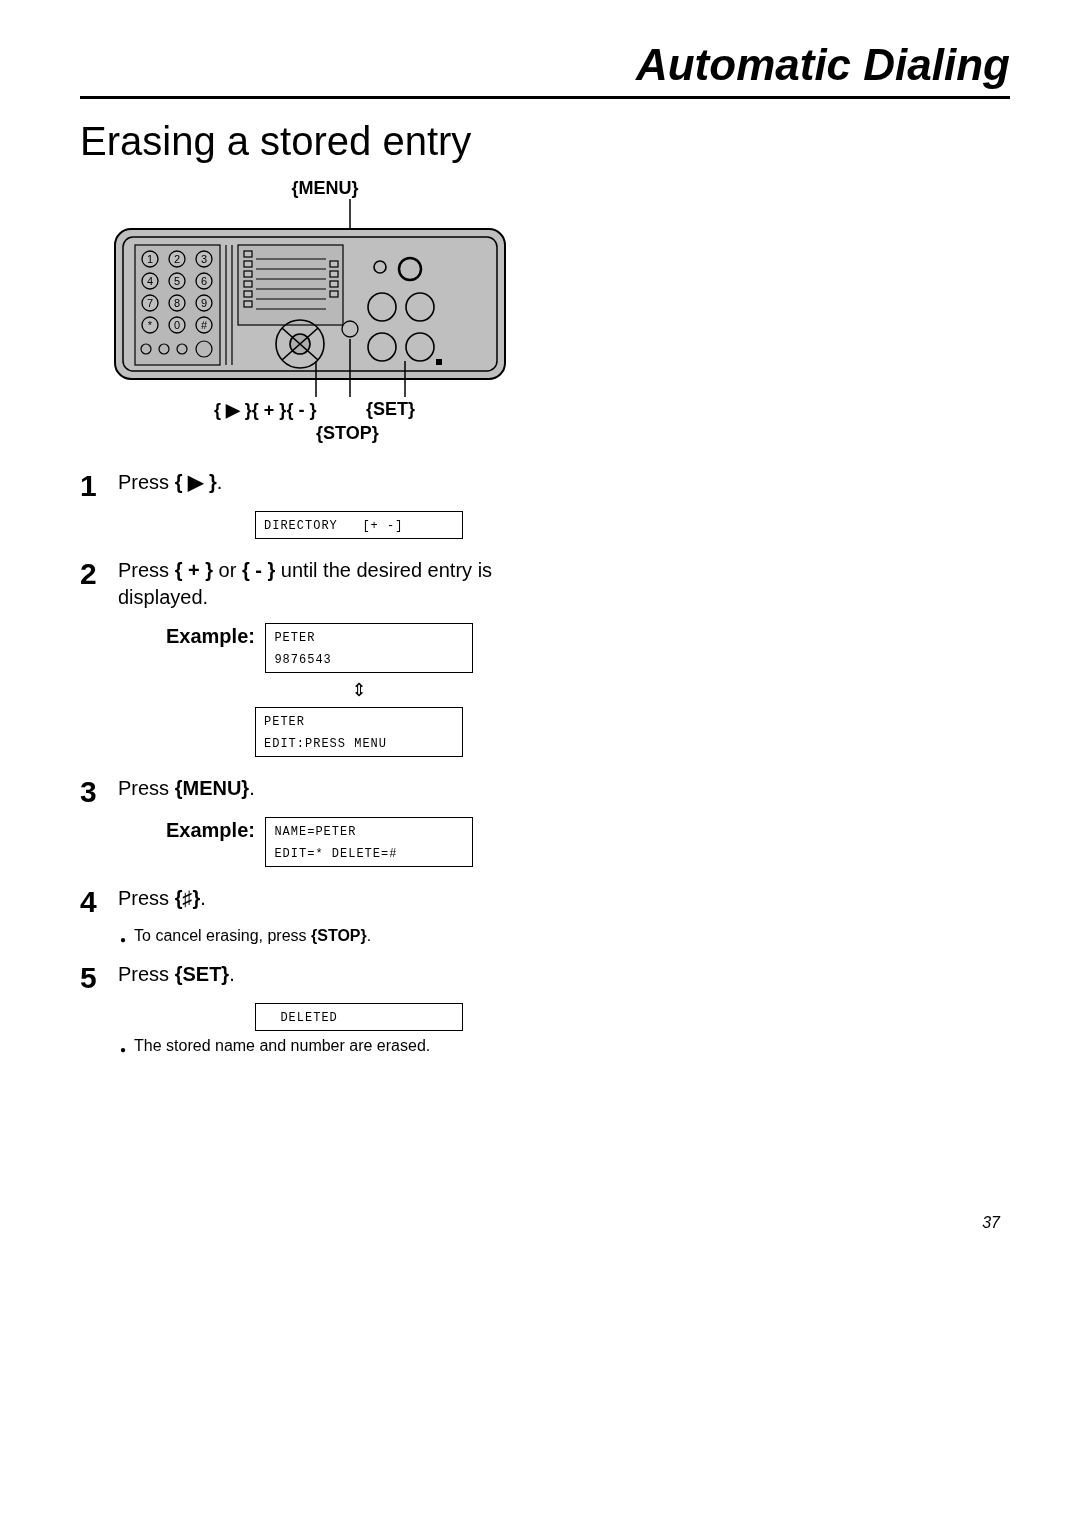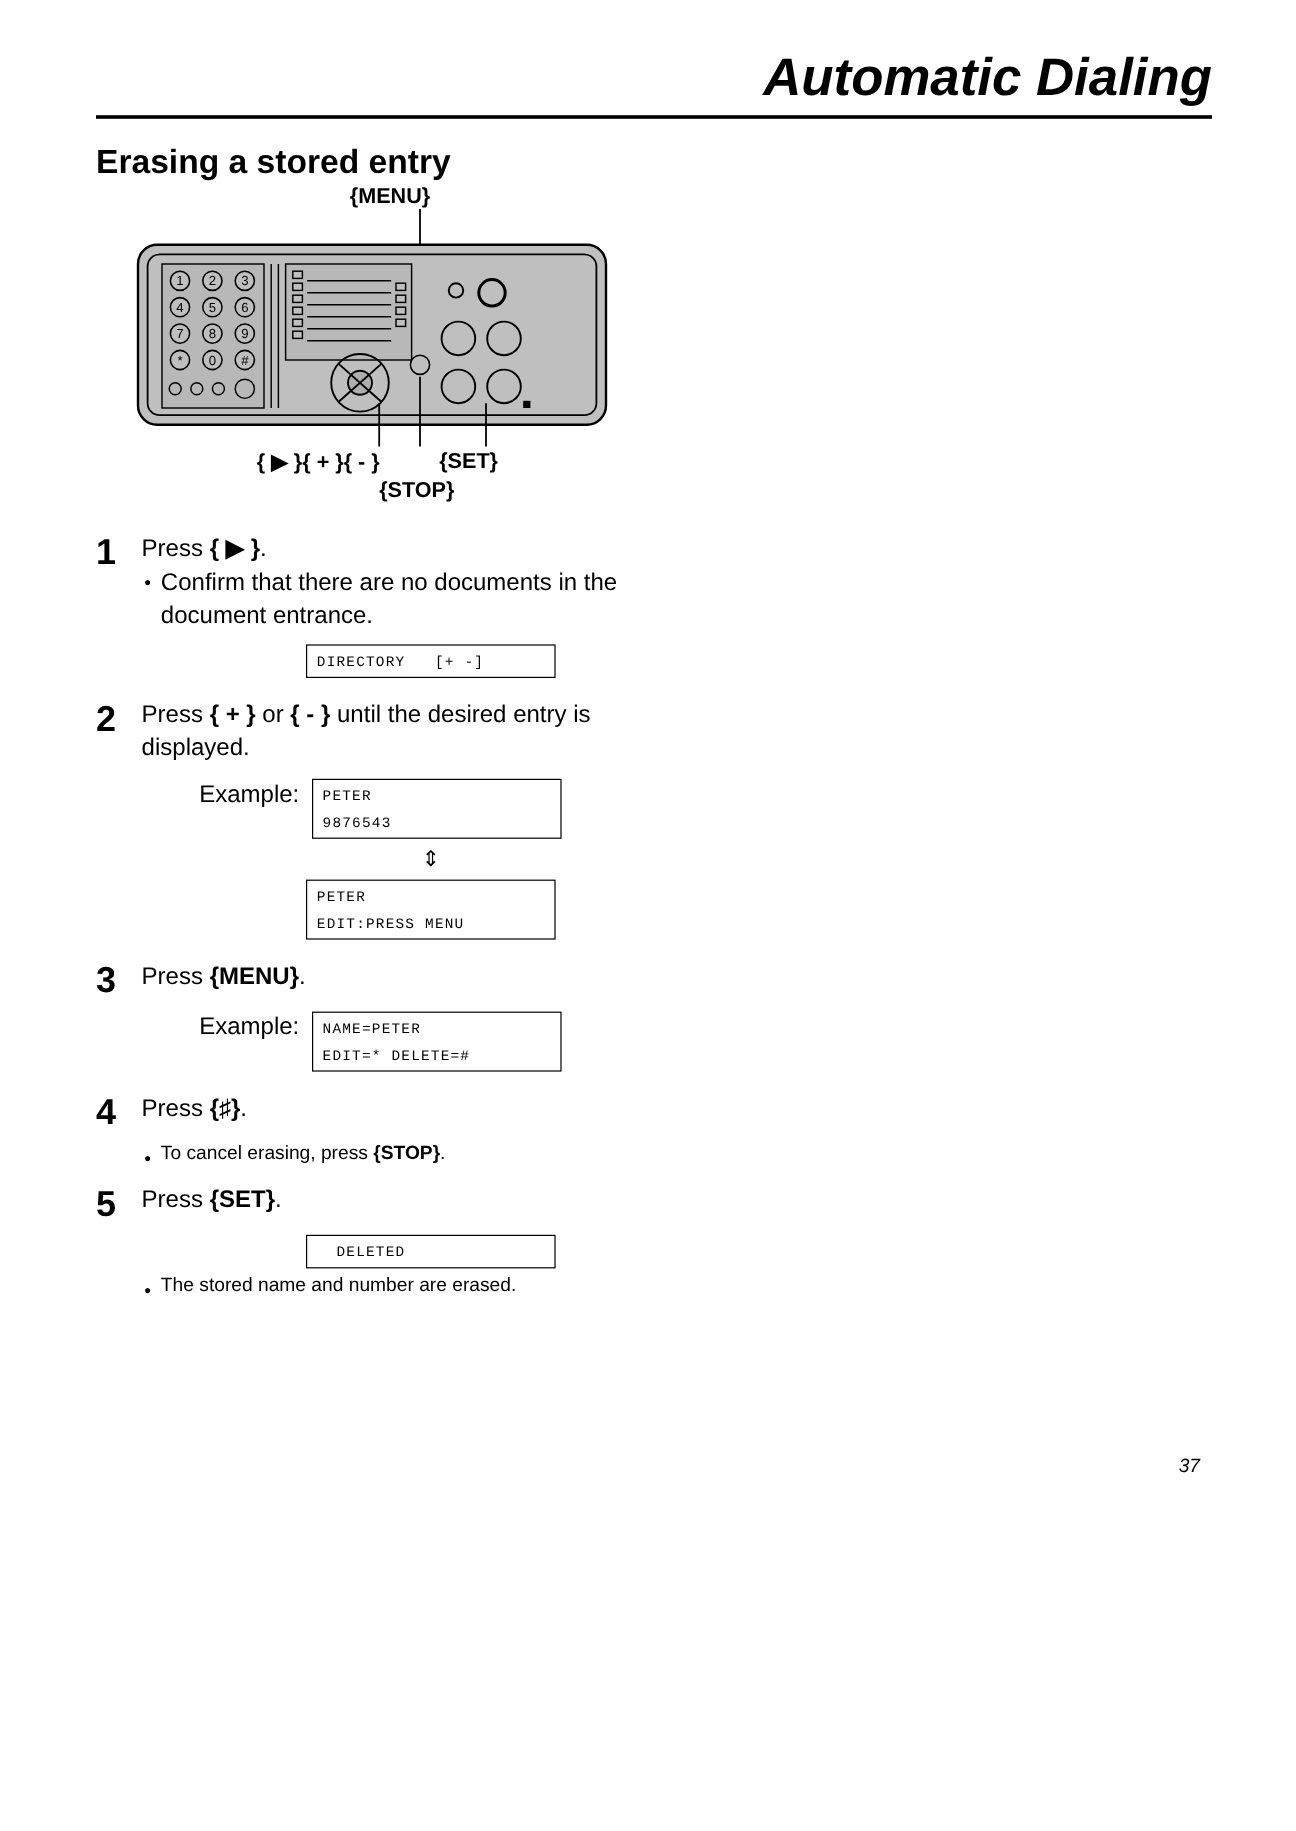--- a/index.html
+++ b/index.html
@@ -26,23 +26,23 @@
     text-align: right;
     margin: 0;
     padding-bottom: 6px;
   }
   .rule {
     border: none;
     border-top: 3px solid #000;
     margin: 0 0 20px 0;
   }
   .section-title {
-    font-weight: 700;
-    font-size: 28px;
-    margin: 0 0 2px 0;
+    font-weight: 400;
+    font-size: 40px;
+    margin: 0 0 14px 0;
   }
 
   .diagram-zone {
     margin-left: 20px;
     margin-bottom: 10px;
     width: 420px;
   }
   .top-label {
     font-weight: 700;
     font-size: 18px;
@@ -113,20 +113,21 @@
   .after {
     margin-left: 38px;
     margin-top: 6px;
   }
   .ex-label {
     display: inline-block;
     vertical-align: top;
     font-size: 20px;
     margin-right: 6px;
     padding-top: 2px;
+    font-weight: bold;
   }
   .lcd {
     display: inline-block;
     border: 1.5px solid #000;
     font-family: "Courier New", Courier, monospace;
     font-size: 12px;
     line-height: 22px;
     letter-spacing: 1px;
     padding: 3px 8px 1px 8px;
     min-width: 190px;
@@ -269,23 +270,20 @@
     </div>
   </div>
 
   <div class="steps">
     <div class="step">
       <div class="step-num">1</div>
       <div class="step-body">
         <p class="line">
           <span>Press </span><span class="bold-key">{ ▶ }</span><span>.</span>
         </p>
-        <div class="bullet-row">
-            <span>Confirm that there are no documents in the document entrance.</span>
-          </div>
       </div>
     </div>
     <div class="lcd-block">
       <div class="lcd">DIRECTORY   [+ -]</div>
     </div>
 
     <div class="step" style="margin-top:18px;">
       <div class="step-num">2</div>
       <div class="step-body">
         <p class="line">

